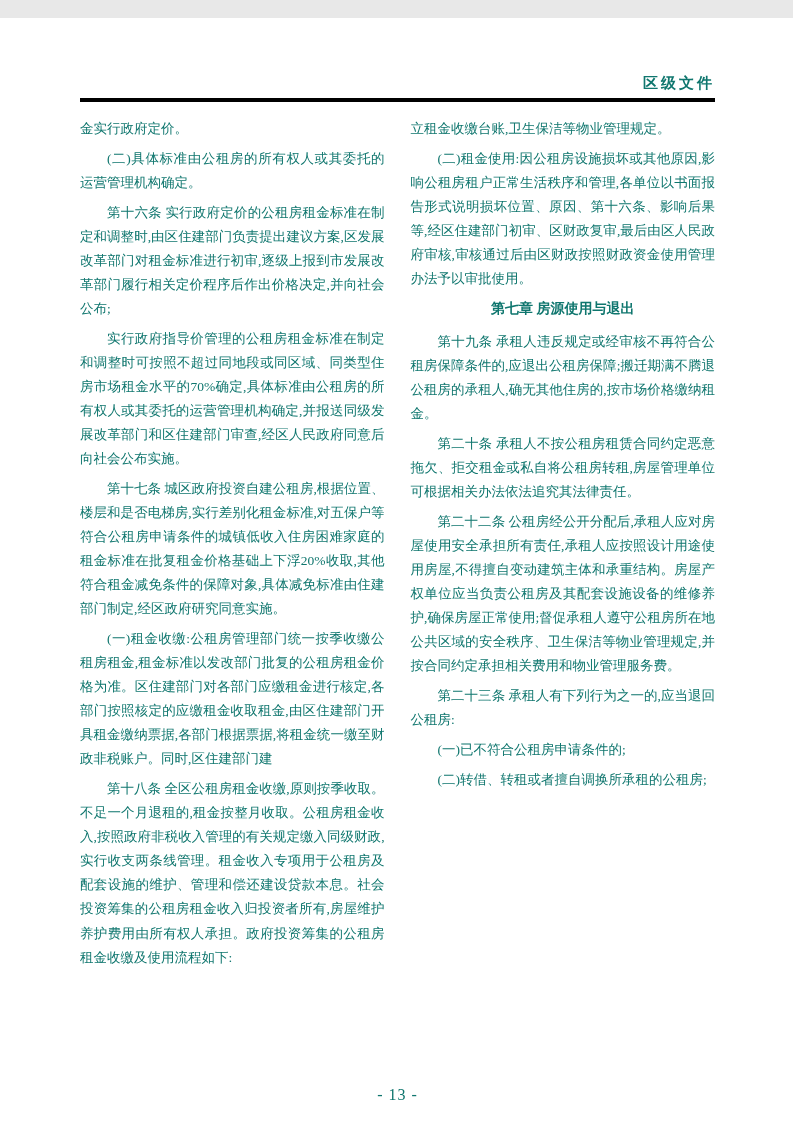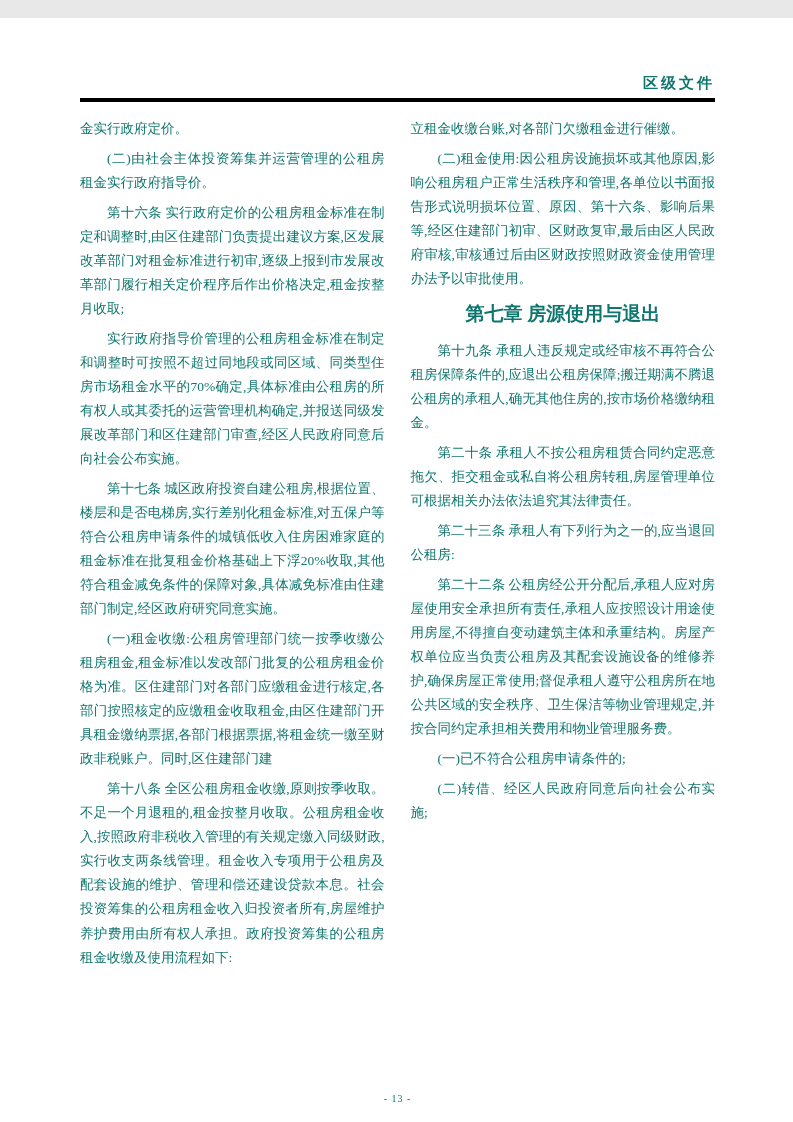--- a/index.html
+++ b/index.html
@@ -49,64 +49,64 @@
   }
   .para {
     margin: 0 0 6px 0;
   }
   .indent {
     text-indent: 2em;
   }
   .chapter-heading {
     text-align: center;
     font-weight: bold;
-    font-size: 19px;
+    font-size: 14px;
     margin: 4px 0 8px 0;
     text-indent: 0;
   }
   .page-footer {
     text-align: center;
-    font-size: 10px;
+    font-size: 16px;
     padding-top: 6px;
     letter-spacing: 1px;
   }
 </style>
 </head>
 <body>
 
 <div class="page">
 
   <header class="page-header">
     <span>区级文件</span>
   </header>
 
   <div class="header-rule"></div>
 
   <main class="content">
 
     <section class="column column-left">
       <p class="para">金实行政府定价。</p>
-      <p class="para indent">(二)由社会主体投资筹集并运营管理的公租房租金实行政府指导价。</p>
-      <p class="para indent">第十六条 实行政府定价的公租房租金标准在制定和调整时,由区住建部门负责提出建议方案,区发展改革部门对租金标准进行初审,逐级上报到市发展改革部门履行相关定价程序后作出价格决定,租金按整月收取;</p>
+      <p class="para indent">(二)具体标准由公租房的所有权人或其委托的运营管理机构确定。</p>
+      <p class="para indent">第十六条 实行政府定价的公租房租金标准在制定和调整时,由区住建部门负责提出建议方案,区发展改革部门对租金标准进行初审,逐级上报到市发展改革部门履行相关定价程序后作出价格决定,并向社会公布;</p>
       <p class="para indent">实行政府指导价管理的公租房租金标准在制定和调整时可按照不超过同地段或同区域、同类型住房市场租金水平的70%确定,具体标准由公租房的所有权人或其委托的运营管理机构确定,并报送同级发展改革部门和区住建部门审查,经区人民政府同意后向社会公布实施。</p>
       <p class="para indent">第十七条 城区政府投资自建公租房,根据位置、楼层和是否电梯房,实行差别化租金标准,对五保户等符合公租房申请条件的城镇低收入住房困难家庭的租金标准在批复租金价格基础上下浮20%收取,其他符合租金减免条件的保障对象,具体减免标准由住建部门制定,经区政府研究同意实施。</p>
       <p class="para indent">(一)租金收缴:公租房管理部门统一按季收缴公租房租金,租金标准以发改部门批复的公租房租金价格为准。区住建部门对各部门应缴租金进行核定,各部门按照核定的应缴租金收取租金,由区住建部门开具租金缴纳票据,各部门根据票据,将租金统一缴至财政非税账户。同时,区住建部门建</p>
       <p class="para indent">第十八条 全区公租房租金收缴,原则按季收取。不足一个月退租的,租金按整月收取。公租房租金收入,按照政府非税收入管理的有关规定缴入同级财政,实行收支两条线管理。租金收入专项用于公租房及配套设施的维护、管理和偿还建设贷款本息。社会投资筹集的公租房租金收入归投资者所有,房屋维护养护费用由所有权人承担。政府投资筹集的公租房租金收缴及使用流程如下:</p>
     </section>
 
     <section class="column column-right">
-      <p class="para">立租金收缴台账,对各部门欠缴租金进行催缴。</p>
+      <p class="para">立租金收缴台账,卫生保洁等物业管理规定。</p>
       <p class="para indent">(二)租金使用:因公租房设施损坏或其他原因,影响公租房租户正常生活秩序和管理,各单位以书面报告形式说明损坏位置、原因、第十六条、影响后果等,经区住建部门初审、区财政复审,最后由区人民政府审核,审核通过后由区财政按照财政资金使用管理办法予以审批使用。</p>
       <h3 class="para chapter-heading">第七章 房源使用与退出</h3>
       <p class="para indent">第十九条 承租人违反规定或经审核不再符合公租房保障条件的,应退出公租房保障;搬迁期满不腾退公租房的承租人,确无其他住房的,按市场价格缴纳租金。</p>
       <p class="para indent">第二十条 承租人不按公租房租赁合同约定恶意拖欠、拒交租金或私自将公租房转租,房屋管理单位可根据相关办法依法追究其法律责任。</p>
+      <p class="para indent">第二十二条 公租房经公开分配后,承租人应对房屋使用安全承担所有责任,承租人应按照设计用途使用房屋,不得擅自变动建筑主体和承重结构。房屋产权单位应当负责公租房及其配套设施设备的维修养护,确保房屋正常使用;督促承租人遵守公租房所在地公共区域的安全秩序、卫生保洁等物业管理规定,并按合同约定承担相关费用和物业管理服务费。</p>
       <p class="para indent">第二十三条 承租人有下列行为之一的,应当退回公租房:</p>
-      <p class="para indent">第二十二条 公租房经公开分配后,承租人应对房屋使用安全承担所有责任,承租人应按照设计用途使用房屋,不得擅自变动建筑主体和承重结构。房屋产权单位应当负责公租房及其配套设施设备的维修养护,确保房屋正常使用;督促承租人遵守公租房所在地公共区域的安全秩序、卫生保洁等物业管理规定,并按合同约定承担相关费用和物业管理服务费。</p>
       <p class="para indent">(一)已不符合公租房申请条件的;</p>
-      <p class="para indent">(二)转借、经区人民政府同意后向社会公布实施;</p>
+      <p class="para indent">(二)转借、转租或者擅自调换所承租的公租房;</p>
     </section>
 
   </main>
 
   <footer class="page-footer">
     <span>- 13 -</span>
   </footer>
 
 </div>
 

